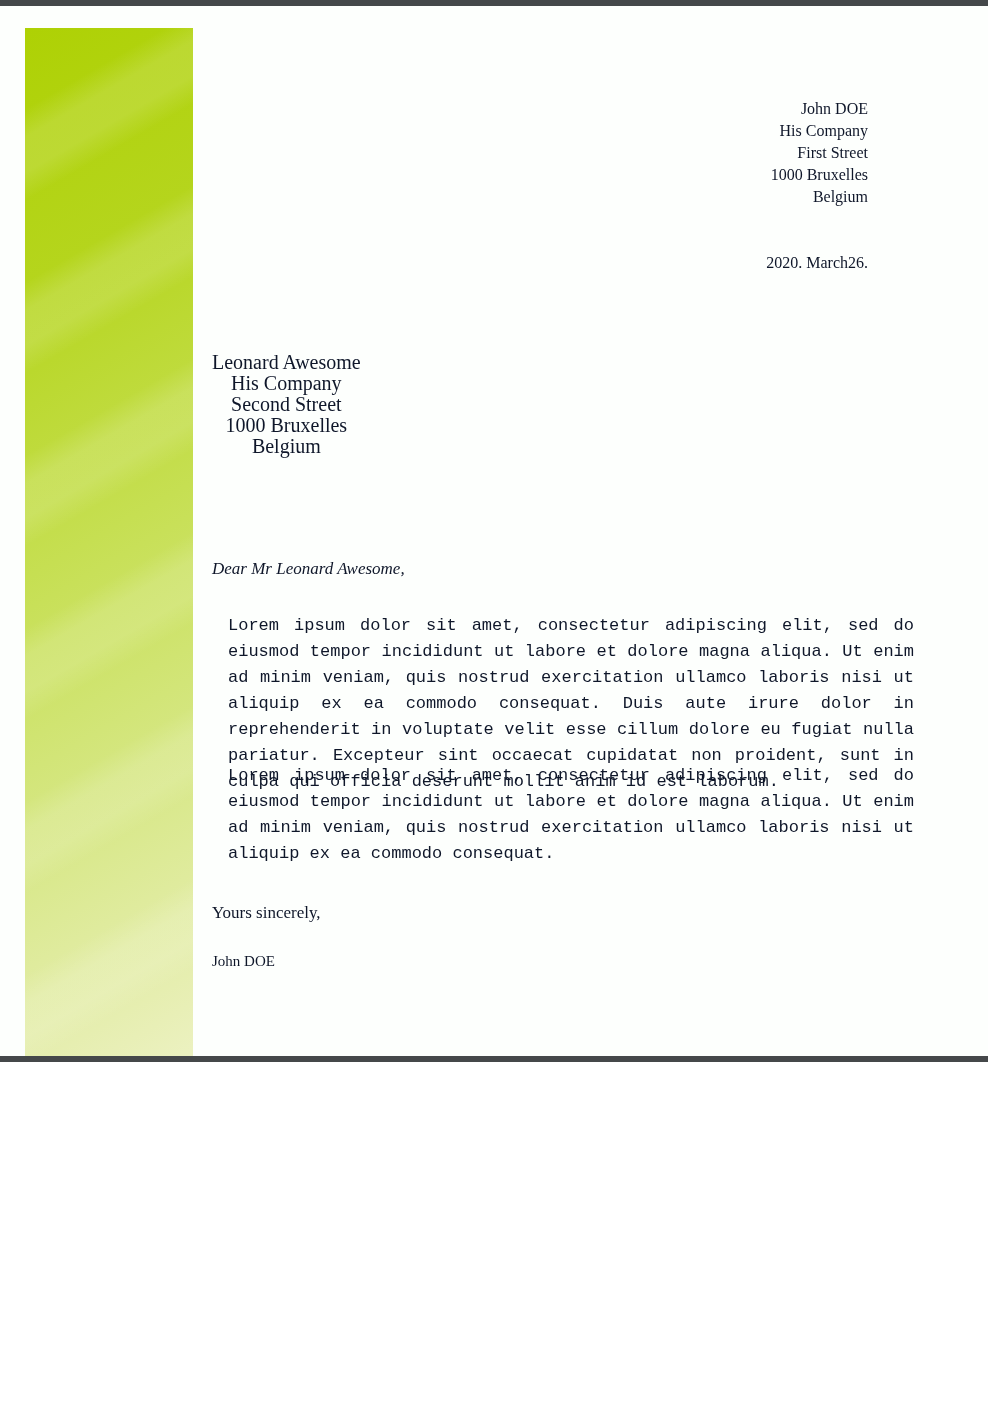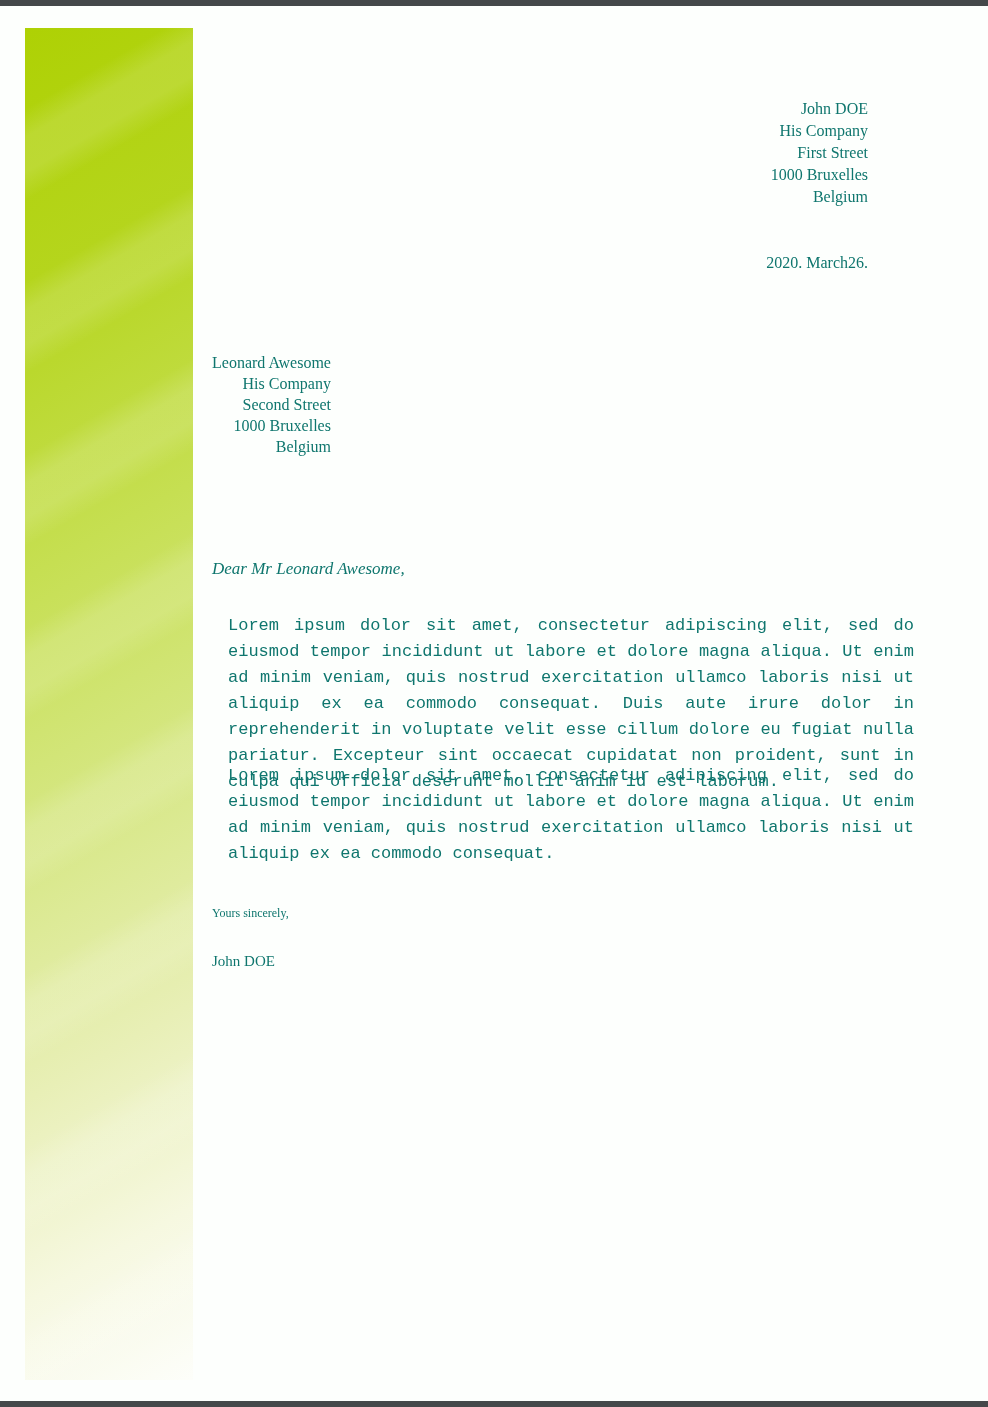--- a/index.html
+++ b/index.html
@@ -3,25 +3,25 @@
 <meta charset="utf-8">
 <style>
   html, body {
     margin: 0;
     padding: 0;
     background: #ffffff;
   }
   .page {
     position: relative;
     width: 988px;
-    height: 1407px;
+    height: 1062px;
     background: #fdfffd;
     overflow: hidden;
     font-family: "Liberation Serif", "DejaVu Serif", serif;
-    color: #0f766e;
+    color: #0f172a;
   }
   .edge-bar {
     position: absolute;
     left: 0;
     right: 0;
     height: 6px;
     background: #45484a;
   }
   .edge-bar.top { top: 0; }
   .edge-bar.bottom { bottom: 0; }
@@ -61,22 +61,22 @@
     top: 252px;
     right: 120px;
     text-align: right;
     font-size: 16px;
     line-height: 22px;
   }
   .recipient-block {
     position: absolute;
     top: 352px;
     left: 212px;
-    text-align: right;
-    font-size: 16px;
+    text-align: center;
+    font-size: 20px;
     line-height: 21px;
     white-space: pre-line;
   }
   .salutation {
     position: absolute;
     top: 556px;
     left: 212px;
     font-size: 17px;
     line-height: 26px;
     font-style: italic;
@@ -97,21 +97,21 @@
     position: absolute;
     top: 851px;
     left: 212px;
     font-size: 17px;
     line-height: 26px;
   }
   .sign-off {
     position: absolute;
     top: 900px;
     left: 212px;
-    font-size: 12px;
+    font-size: 17px;
     line-height: 26px;
   }
   .signature {
     position: absolute;
     top: 950px;
     left: 212px;
     font-size: 15px;
     line-height: 22px;
   }
 </style>

